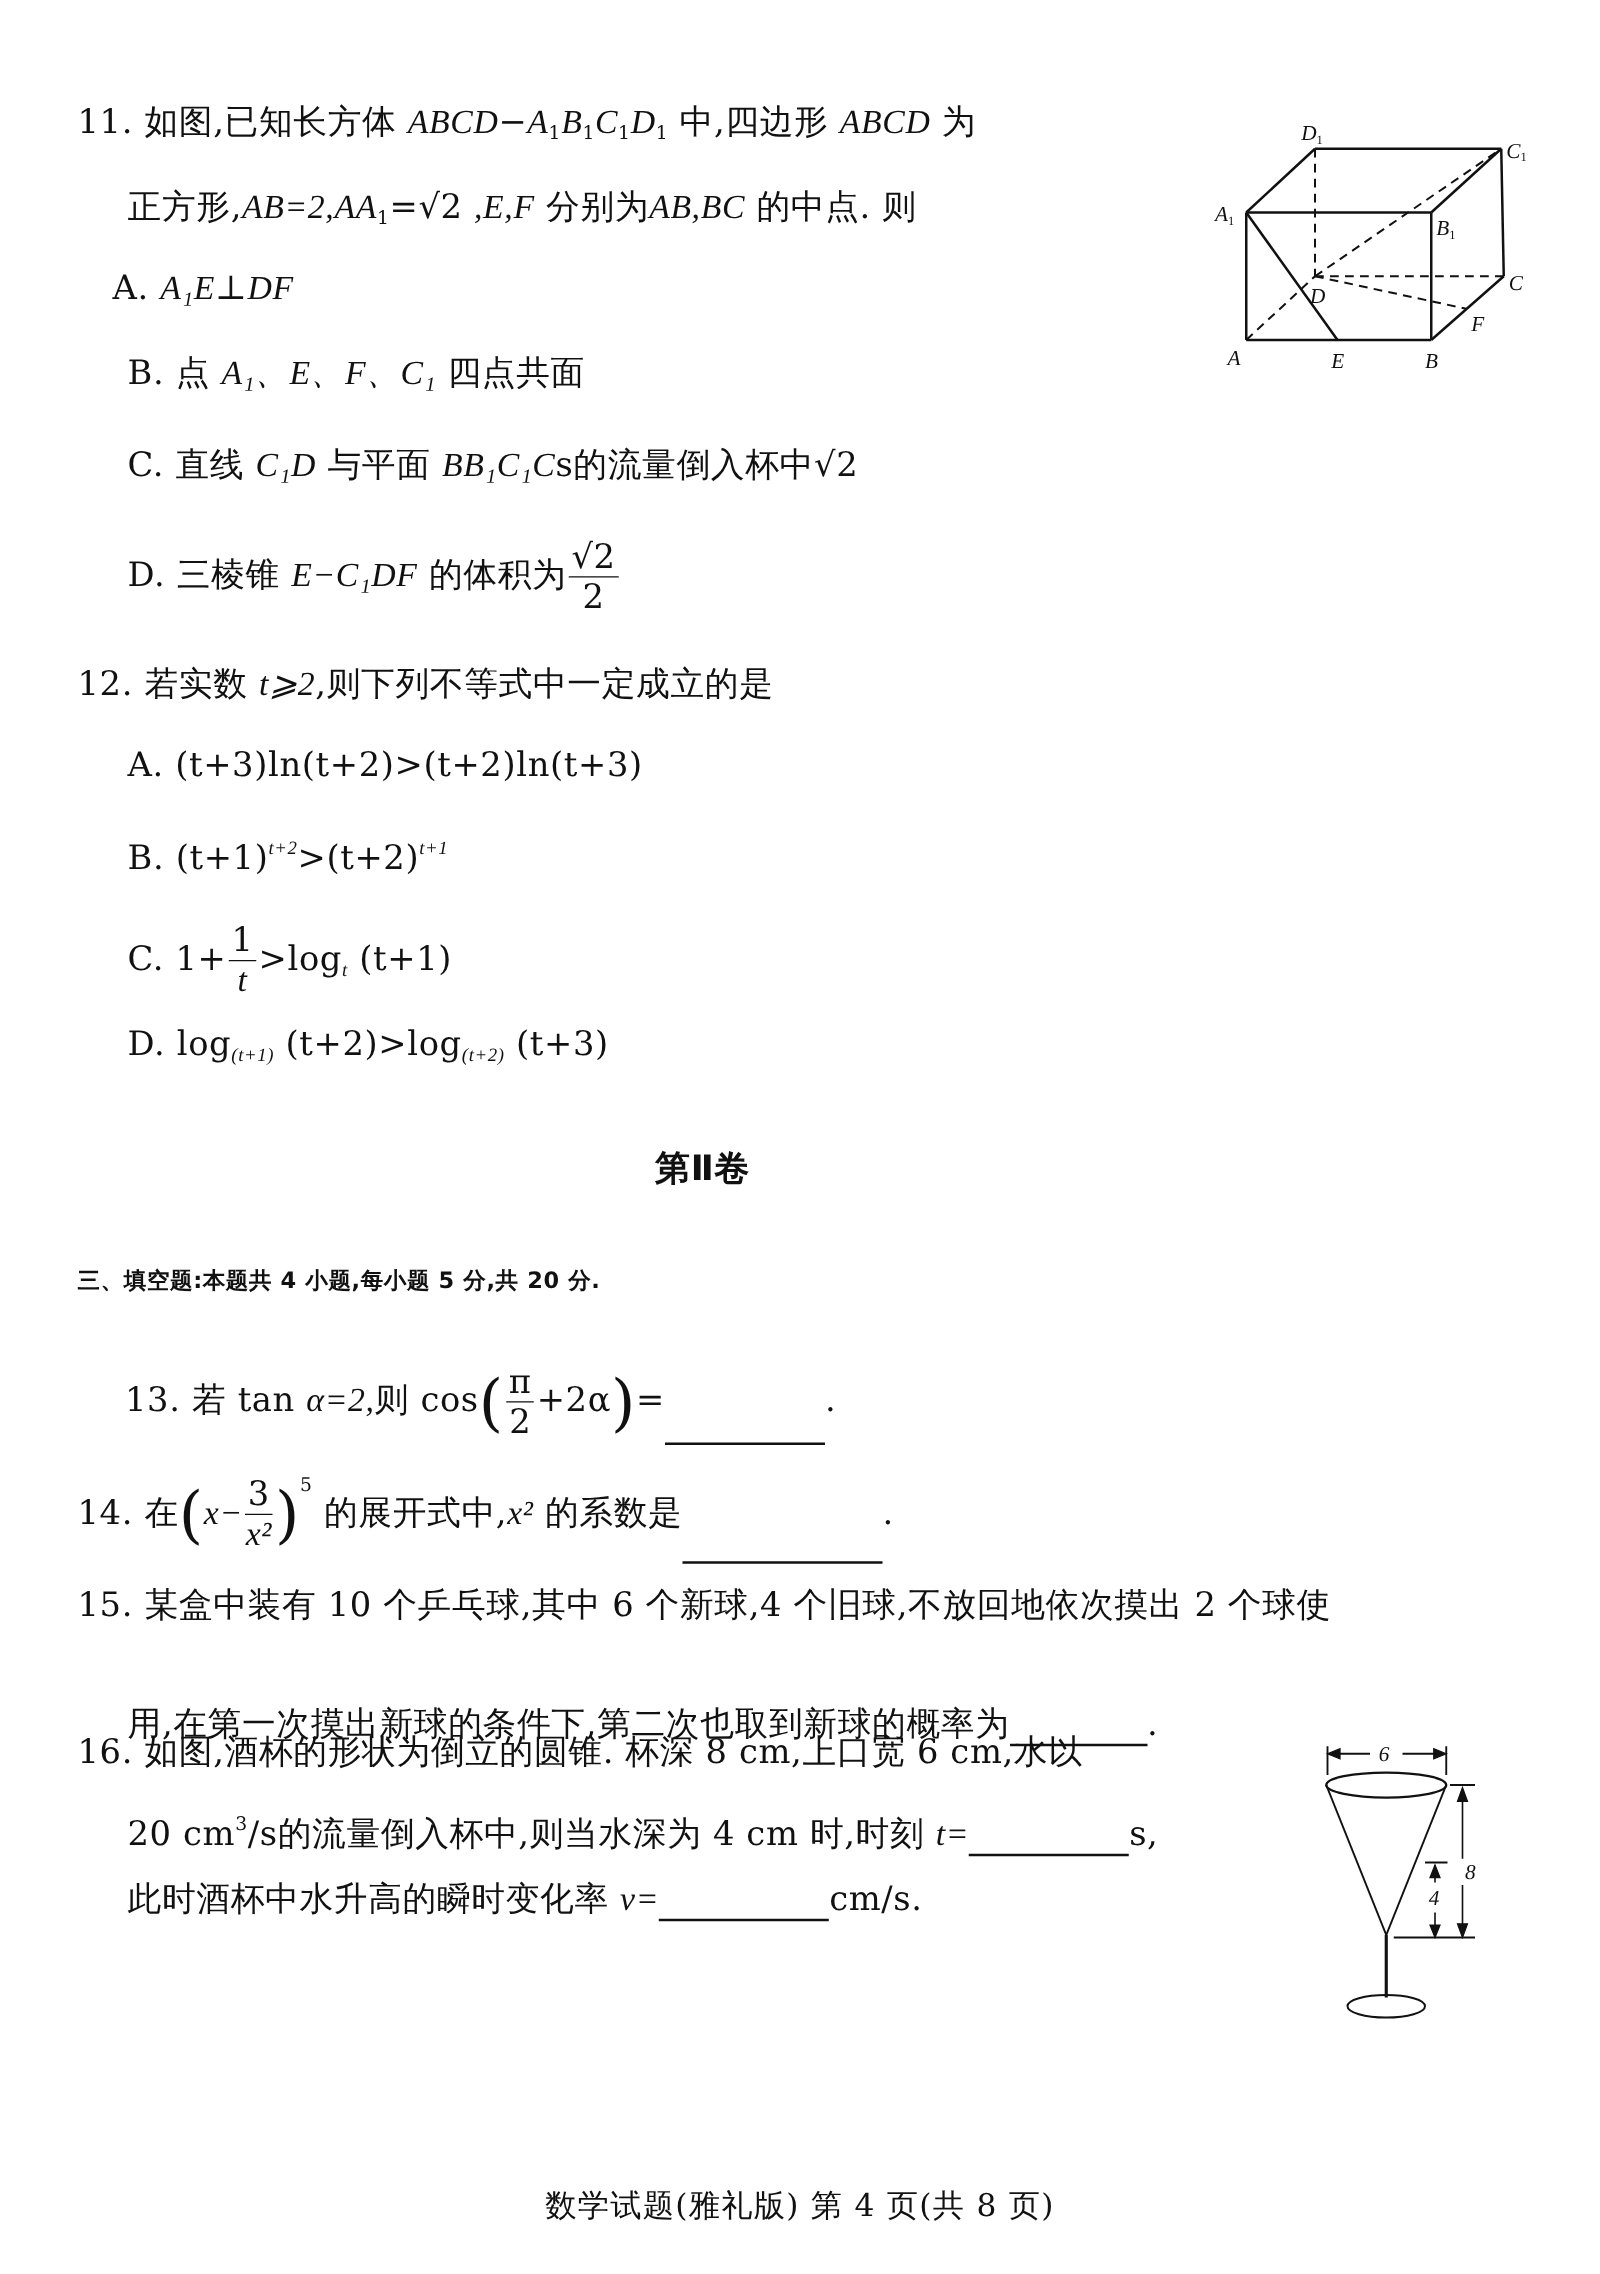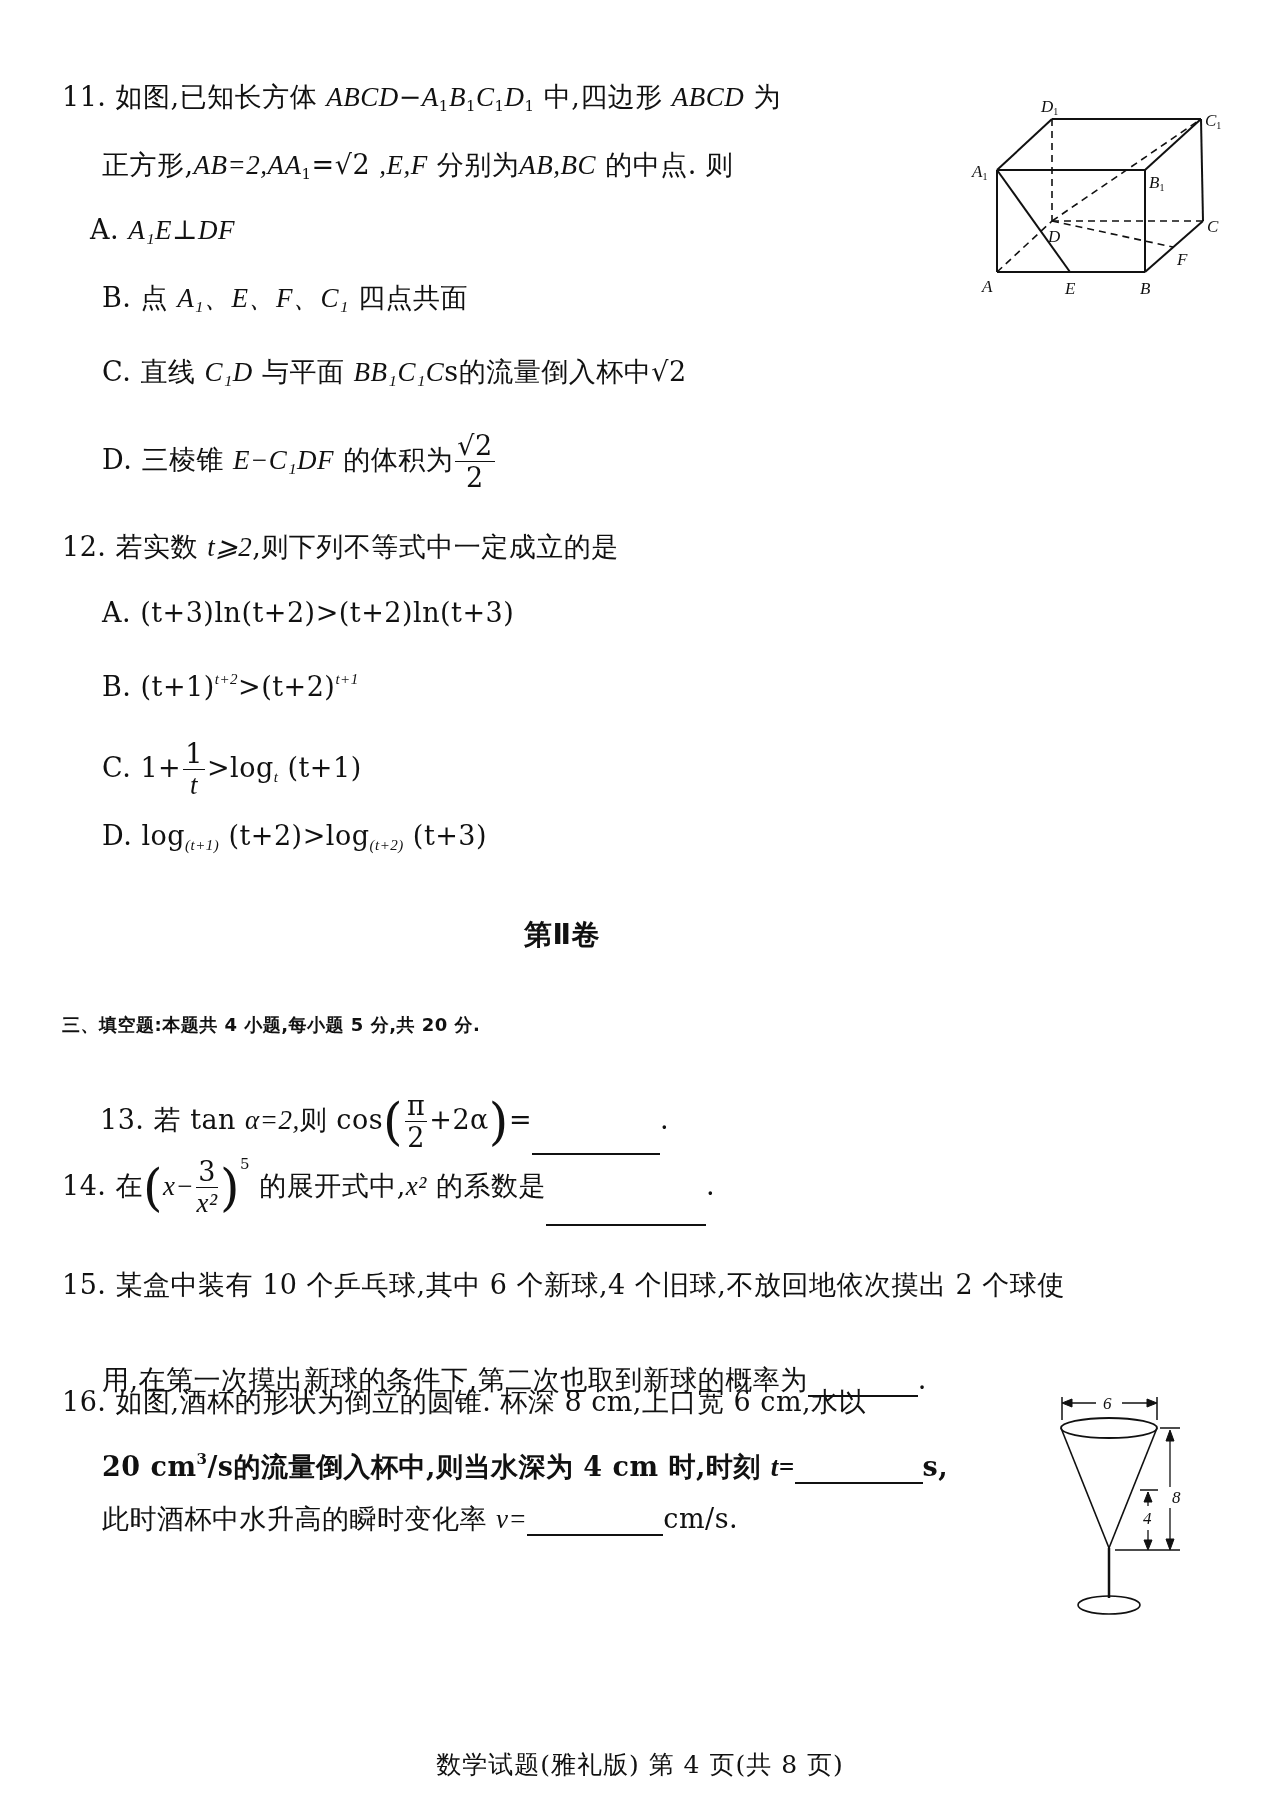--- a/index.html
+++ b/index.html
@@ -136,40 +136,40 @@
 
 <div class="line bold" style="left:0; width:1124px; text-align:center; top:918px; font-size:28px;">第Ⅱ卷</div>
 
 <div class="line bold" style="left:62px; top:1008px; font-size:18px;">三、填空题:本题共 4 小题,每小题 5 分,共 20 分.</div>
 
 <div class="line" style="left:62px; top:1085px; height:70px; line-height:70px;margin-left:38px;">
   <span>13.</span>
   <span>若 tan </span><span class="it">α=2,</span><span>则 cos</span><span class="bigparen">(</span><span class="frac"><span class="num">π</span><span class="den">2</span></span><span>+2α</span><span class="bigparen">)</span><span>=</span><span class="blank" style="width:128px;"></span><span>.</span>
 </div>
 
-<div class="line" style="left:62px; top:1124px; height:80px; line-height:80px;">
+<div class="line" style="left:62px; top:1148px; height:80px; line-height:80px;">
   <span>14.</span>
   <span>在</span><span class="bigparen">(</span><span class="it">x−</span><span class="frac"><span class="num">3</span><span class="den it">x²</span></span><span class="bigparen">)</span><span class="sup" style="vertical-align:26px;">5</span>
   <span>的展开式中,</span><span class="it">x²</span>
   <span>的系数是</span><span class="blank" style="width:160px;"></span><span>.</span>
 </div>
 
 <div class="line" style="left:62px; top:1268px;">
   <span>15.</span>
   <span>某盒中装有 10 个乒乓球,其中 6 个新球,4 个旧球,不放回地依次摸出 2 个球使</span>
 </div>
 <div class="line" style="left:102px; top:1327px;margin-top:36px;">
   <span>用,在第一次摸出新球的条件下,第二次也取到新球的概率为</span><span class="blank" style="width:110px;"></span><span>.</span>
 </div>
 
 <div class="line" style="left:62px; top:1385px;">
   <span>16.</span>
   <span>如图,酒杯的形状为倒立的圆锥. 杯深 8 cm,上口宽 6 cm,水以</span>
 </div>
-<div class="line" style="left:102px; top:1442px;font-weight:bold;">
+<div class="line" style="left:102px; top:1442px;">
   <span>20 cm</span><span class="sup">3</span><span>/s的流量倒入杯中,则当水深为 4 cm 时,时刻</span>
   <span class="it">t=</span><span class="blank" style="width:128px;"></span><span>s,</span>
 </div>
 <div class="line" style="left:102px; top:1502px;">
   <span>此时酒杯中水升高的瞬时变化率</span>
   <span class="it">v=</span><span class="blank" style="width:136px;"></span><span>cm/s.</span>
 </div>
 
 <div class="figure" style="left:1040px; top:1385px; width:200px; height:240px;">
   <svg width="200" height="240" viewBox="1040 1385 200 240">

